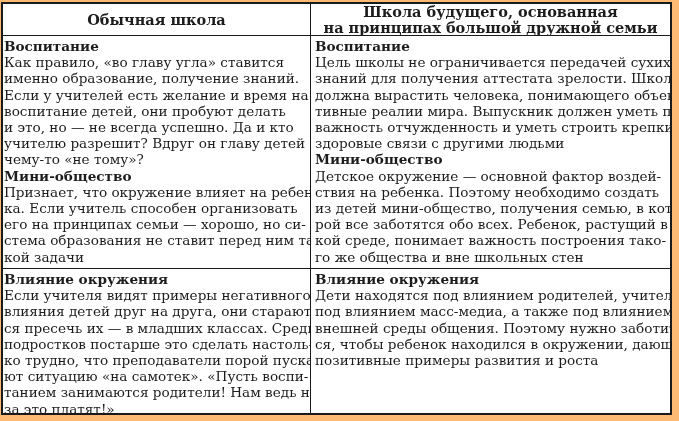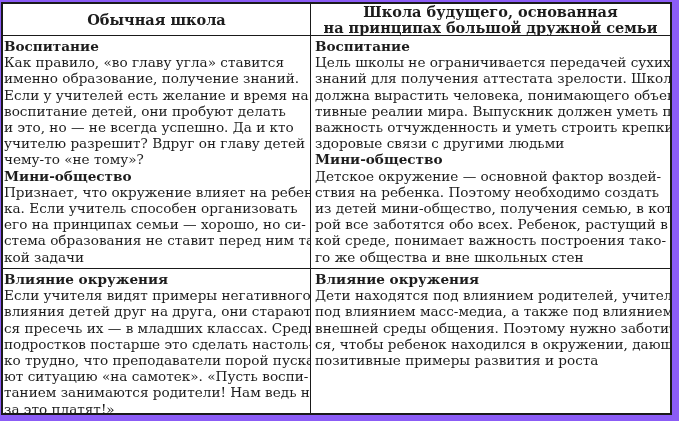--- a/index.html
+++ b/index.html
@@ -4,21 +4,21 @@
 <style>
   html, body {
     margin: 0;
     padding: 0;
     background: #ffffff;
   }
   .page {
     position: relative;
     width: 679px;
     height: 421px;
-    background: #8b5cf6;
+    background: #fdba74;
     font-family: "DejaVu Serif", "Liberation Serif", serif;
     color: #1c1c1c;
     overflow: hidden;
   }
   .cmp-table {
     position: absolute;
     left: 1px;
     top: 2px;
     width: 671px;
     height: 413px;

